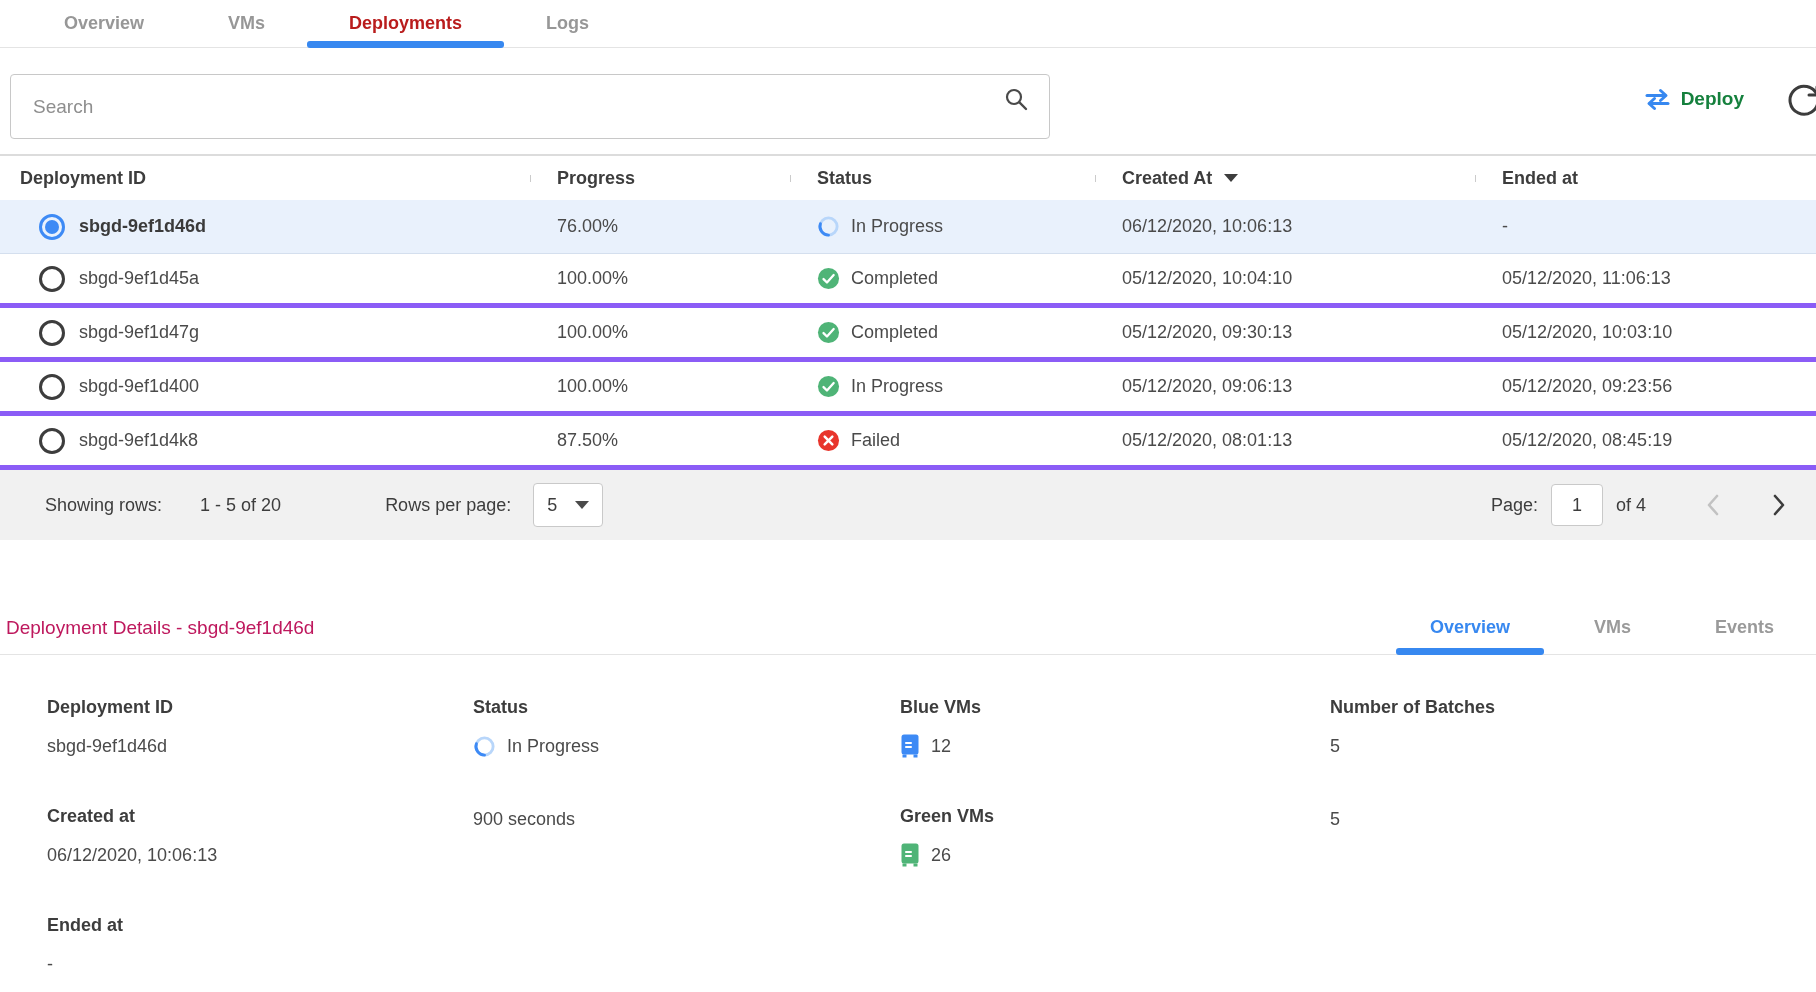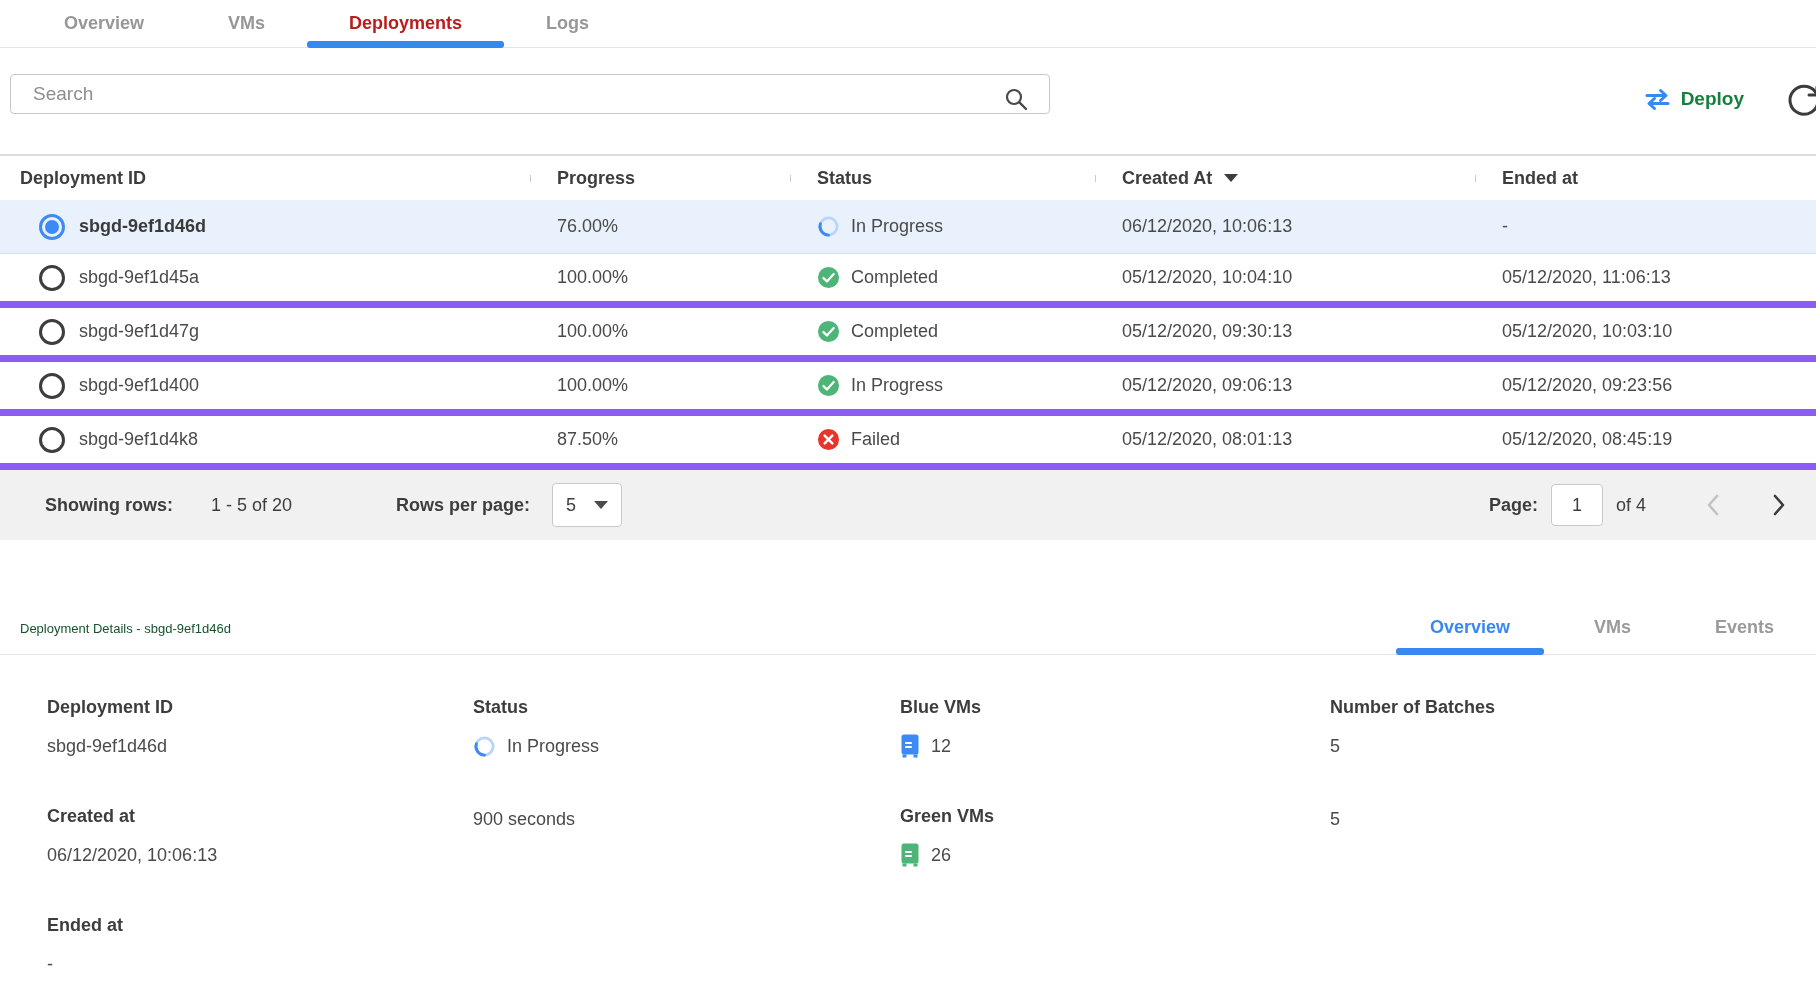--- a/index.html
+++ b/index.html
@@ -9,61 +9,61 @@
 
   
   .tabbar { display:flex; align-items:stretch; height:48px; border-bottom:1px solid #e4e4e4; padding-left:22px; }
   .tab { font-weight:bold; font-size:18px; color:#979797; padding:0 42px; line-height:46px; position:relative; cursor:pointer; white-space:nowrap; }
   .tab.active { color:#b91c1c; }
   .tab.active::after { content:""; position:absolute; left:0; right:0; bottom:-1px; height:7px; background:#3788f0; border-radius:3px; }
 
   
   .toolbar { position:relative; display:flex; align-items:center; margin:26px 10px 0 10px; height:50px; }
   .search-wrap { position:relative; width:1040px; height:50px; }
-  .search-input { width:100%; height:40px; border:1px solid #c8c8c8; border-radius:4px; font-size:19px; padding:0 64px 0 22px; color:#555; font-family:"Liberation Sans", sans-serif; outline:none; }
+  .search-input { width:100%; height:65px; border:1px solid #c8c8c8; border-radius:4px; font-size:19px; padding:0 64px 0 22px; color:#555; font-family:"Liberation Sans", sans-serif; outline:none; }
   .search-input::placeholder { color:#8e8e8e; }
   .search-icon { position:absolute; right:22px; top:13px; width:24px; height:24px; }
   .deploy-btn { display:flex; align-items:center; gap:10px; color:#15803d; font-weight:bold; font-size:19px; margin-left:auto; margin-right:62px; cursor:pointer; background:none; border:none; font-family:"Liberation Sans", sans-serif; }
   .refresh-icon { position:absolute; right:-16px; top:9px; width:36px; height:36px; }
 
   
   .table { margin-top:30px; }
   .thead, .trow { display:grid; grid-template-columns:530px 260px 305px 380px 1fr; align-items:center; }
   .thead { height:46px; border-top:2px solid #dcdcdc; font-weight:bold; font-size:18px; color:#3d3d3d; }
   .th { padding-left:27px; position:relative; display:flex; align-items:center; gap:12px; }
   .th:first-child { padding-left:20px; }
   .th + .th::before { content:""; position:absolute; left:0; top:7px; bottom:7px; width:1px; background:#cbcbcb; }
   .sort-caret { width:0; height:0; border-left:7px solid transparent; border-right:7px solid transparent; border-top:8px solid #3d3d3d; display:inline-block; }
-  .trow { height:54px; border-bottom:7px solid #8b5cf6; font-size:18px; color:#4a4a4a; cursor:pointer; }
+  .trow { height:54px; border-bottom:5px solid #8b5cf6; font-size:18px; color:#4a4a4a; cursor:pointer; }
   .trow.selected { background:#e9f1fc; border-bottom:1px solid #d4dfee; }
   .cell { padding-left:27px; }
   .cell.id-cell { padding-left:39px; display:flex; align-items:center; gap:14px; }
   .trow.selected .id-text { font-weight:bold; color:#3a3a3a; }
   .radio { width:26px; height:26px; border-radius:50%; border:3px solid #3d3d3d; position:relative; flex:none; }
   .radio.checked { border-color:#3d8af5; }
   .radio.checked::after { content:""; position:absolute; inset:3px; background:#3d8af5; border-radius:50%; }
   .status-cell { display:flex; align-items:center; gap:11px; }
   .sicon { width:23px; height:23px; flex:none; }
 
   
   .tfoot { height:70px; background:#f1f1f1; display:flex; align-items:center; font-size:18px; color:#3d3d3d; }
-  .bold { font-weight:bold; }
+  .bold { font-weight:normal; }
   .showing-label { margin-left:45px; }
   .showing-value { margin-left:38px; }
   .rpp-label { margin-left:104px; }
   .rpp-select { margin-left:22px; width:70px; height:44px; background:#fff; border:1px solid #c9c9c9; border-radius:4px; display:flex; align-items:center; justify-content:space-between; padding:0 13px; cursor:pointer; }
   .select-caret { width:0; height:0; border-left:7px solid transparent; border-right:7px solid transparent; border-top:8px solid #4a4a4a; }
   .page-group { margin-left:auto; display:flex; align-items:center; margin-right:26px; }
   .page-input { width:52px; height:42px; border:1px solid #c9c9c9; border-radius:4px; text-align:center; font-size:18px; color:#3d3d3d; margin:0 13px; font-family:"Liberation Sans", sans-serif; outline:none; background:#fff; }
   .pager-btn { background:none; border:none; padding:0; margin-left:56px; cursor:pointer; width:22px; height:26px; }
   .pager-btn.next { margin-left:44px; }
 
   
   .details-header { position:relative; margin-top:62px; border-bottom:1px solid #e4e4e4; height:53px; display:flex; align-items:stretch; }
-  .details-title { font-size:13px; color:#14532d; margin-left:20px; align-self:center; }
+  .details-title { font-size:19px; color:#be185d; margin-left:6px; align-self:center; }
   .details-tabs { margin-left:auto; display:flex; }
   .dtab { font-size:18px; font-weight:bold; color:#9a9a9a; padding:0 42px; line-height:50px; position:relative; cursor:pointer; }
   .dtab.active { color:#3788f0; }
   .dtab.active::after { content:""; position:absolute; left:8px; right:8px; bottom:-1px; height:7px; background:#3788f0; border-radius:3px; }
 
   .details-grid { display:grid; grid-template-columns:426px 427px 430px 1fr; margin:42px 0 0 47px; }
   .field { margin-bottom:47px; }
   .flabel { font-weight:bold; font-size:18px; color:#3d3d3d; margin-bottom:15px; }
   .fvalue { font-size:18px; color:#4a4a4a; display:flex; align-items:center; gap:11px; min-height:26px; }
   .vm-icon { width:20px; height:24px; flex:none; }

